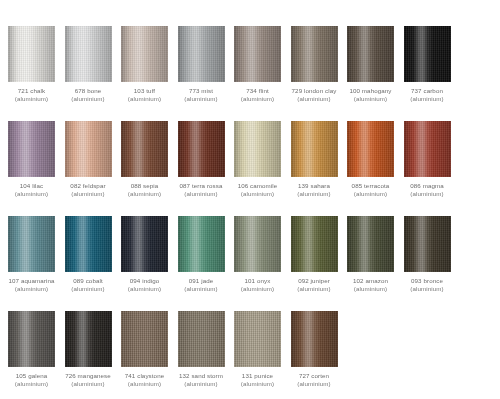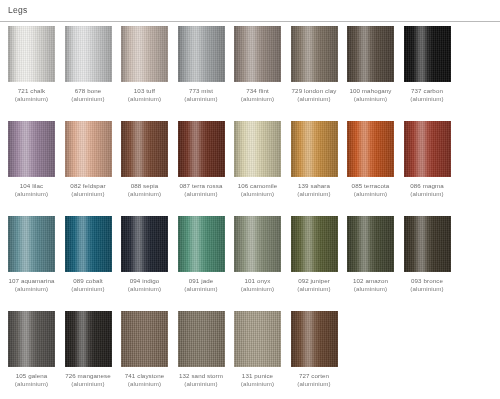--- a/index.html
+++ b/index.html
@@ -125,23 +125,20 @@
   .caption .material {
     display: block;
     color: #7b7b7b;
   }
 </style>
 </head>
 <body>
 
 <div id="page">
 
-  <div class="section-header">
-    <div class="section-title">Legs</div>
-  </div>
 
   <div class="grid">
       <div class="row">
         <div class="cell" style="left: 0px;">
           <div class="swatch" style="background: rgb(232, 231, 227);">
             <div class="sheen"></div>
             <div class="grain"></div>
           </div>
           <div class="caption"><span>721 chalk</span><span class="material">(aluminium)</span></div>
         </div>

